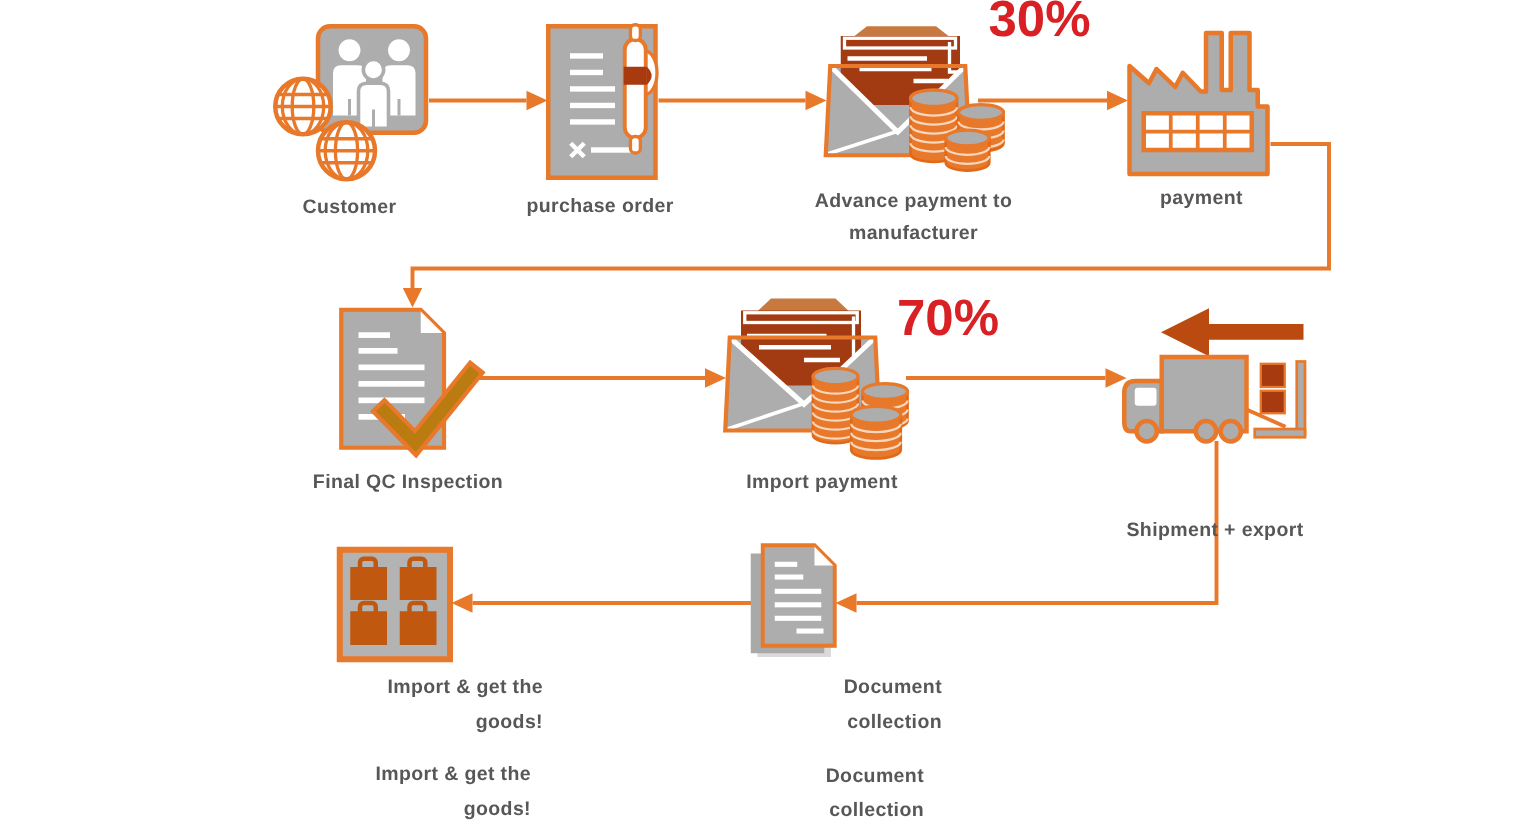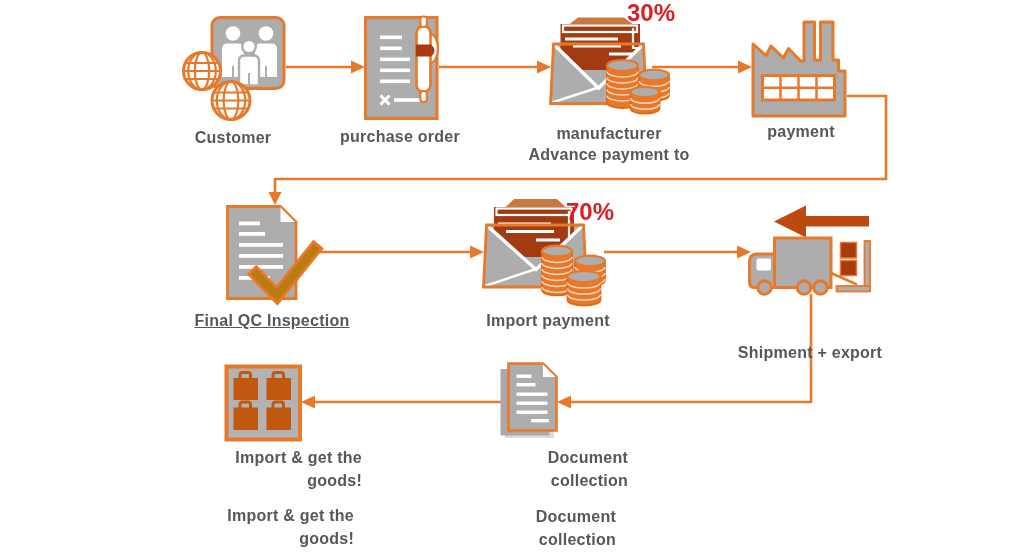--- a/index.html
+++ b/index.html
@@ -1,25 +1,25 @@
 <!DOCTYPE html>
 <html style="--bg: #ffffff; --orange: #E8782A; --gray: #ADADAD; --text: #575757; --red: #D92125; --letter: #A33B12; --flap: #C8793F; --gold: #BA7B10; --brown: #BB4A10; --bag: #C0590F; --crate: #A83A10;"><head>
 <meta charset="utf-8">
 <style>
   html,body{margin:0;padding:0;}
   body{background:#fff;}
   #canvas{position:relative;width:1024px;height:557px;background:var(--bg,#fff);overflow:hidden;
           font-family:"Liberation Sans",sans-serif;}
   #art{position:absolute;left:0;top:0;}
   .caption{position:absolute;text-align:center;font-weight:700;color:var(--text);
-           font-size:16px;line-height:21px;letter-spacing:0.25px;}
+           font-size:13px;line-height:21px;letter-spacing:0.25px;}
   .caption span{display:block;}
   .caption.lh23{line-height:23px;text-align:right;}
-  .pct{position:absolute;text-align:left;font-weight:700;color:var(--red);
-       font-size:24px;line-height:26px;}
+  .pct{position:absolute;text-align:right;font-weight:700;color:var(--red);
+       font-size:34px;line-height:26px;}
   
   .so{stroke:var(--orange);} .fo{fill:var(--orange);}
   .fg{fill:var(--gray);}     .sg{stroke:var(--gray);}
   .fw{fill:#ffffff;}         .sw{stroke:#ffffff;}
   .fl{fill:var(--letter);}   .ffl{fill:var(--flap);}
   .fgold{fill:none;stroke:var(--gold);}
   .fbr{fill:var(--brown);}   .fbag{fill:var(--bag);}
   .fcr{fill:var(--crate);}
   .nf{fill:none;}
   .conn{stroke:var(--orange);stroke-width:2.6;fill:none;}
@@ -251,27 +251,27 @@
   <div class="pct" style="left:627px;top:0px;width:100px;">30%</div>
   <div class="pct" style="left:566px;top:199px;width:100px;">70%</div>
 
   <div class="caption" style="left:153px;top:127px;width:160px;">
     <span>Customer</span>
   </div>
   <div class="caption" style="left:300px;top:126px;width:200px;">
     <span>purchase order</span>
   </div>
   <div class="caption" style="left:499px;top:123px;width:220px;">
+    <span>Advance payment to</span>
     <span>manufacturer</span>
-    <span>Advance payment to</span>
   </div>
   <div class="caption" style="left:701px;top:121px;width:200px;">
     <span>payment</span>
   </div>
-  <div class="caption" style="left:172px;top:310px;width:200px;text-decoration:underline;">
+  <div class="caption" style="left:172px;top:310px;width:200px;">
     <span>Final QC Inspection</span>
   </div>
   <div class="caption" style="left:448px;top:310px;width:200px;">
     <span>Import payment</span>
   </div>
   <div class="caption" style="left:700px;top:302px;width:220px;margin-top:40px;">
     <span>Shipment + export</span>
   </div>
   <div class="caption lh23" style="left:428px;top:446px;width:200px;">
     <span>Document</span>

